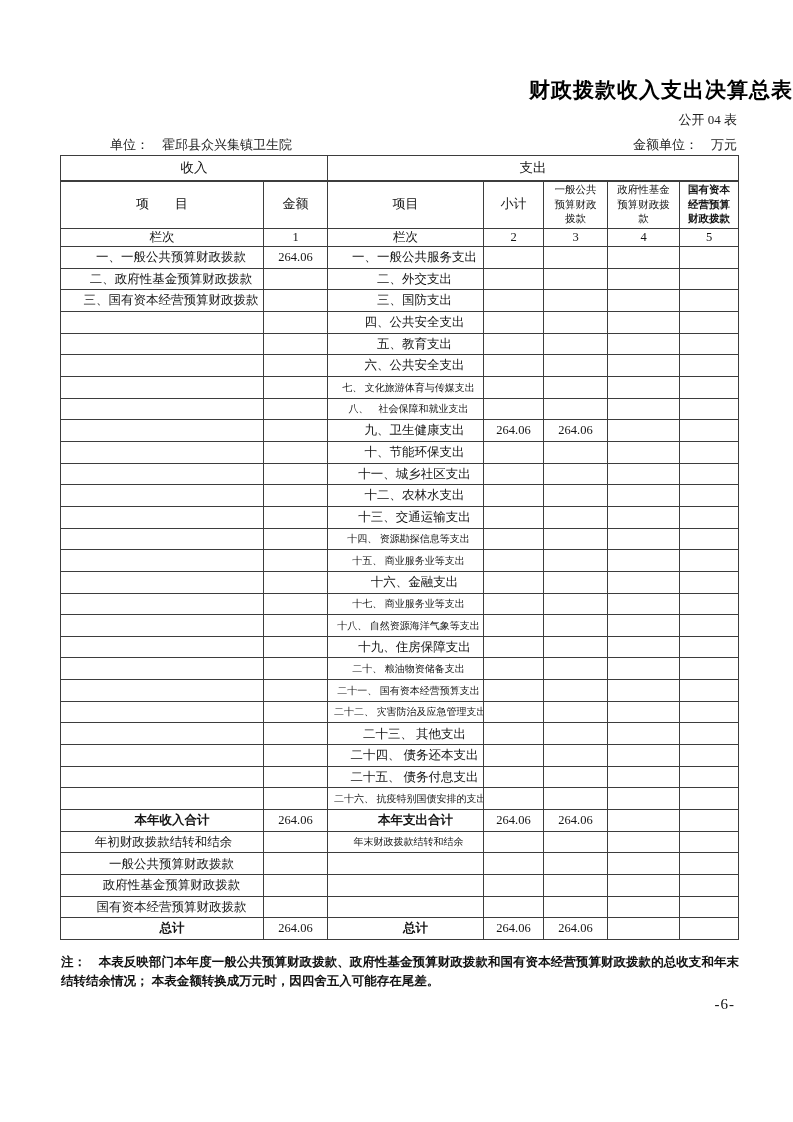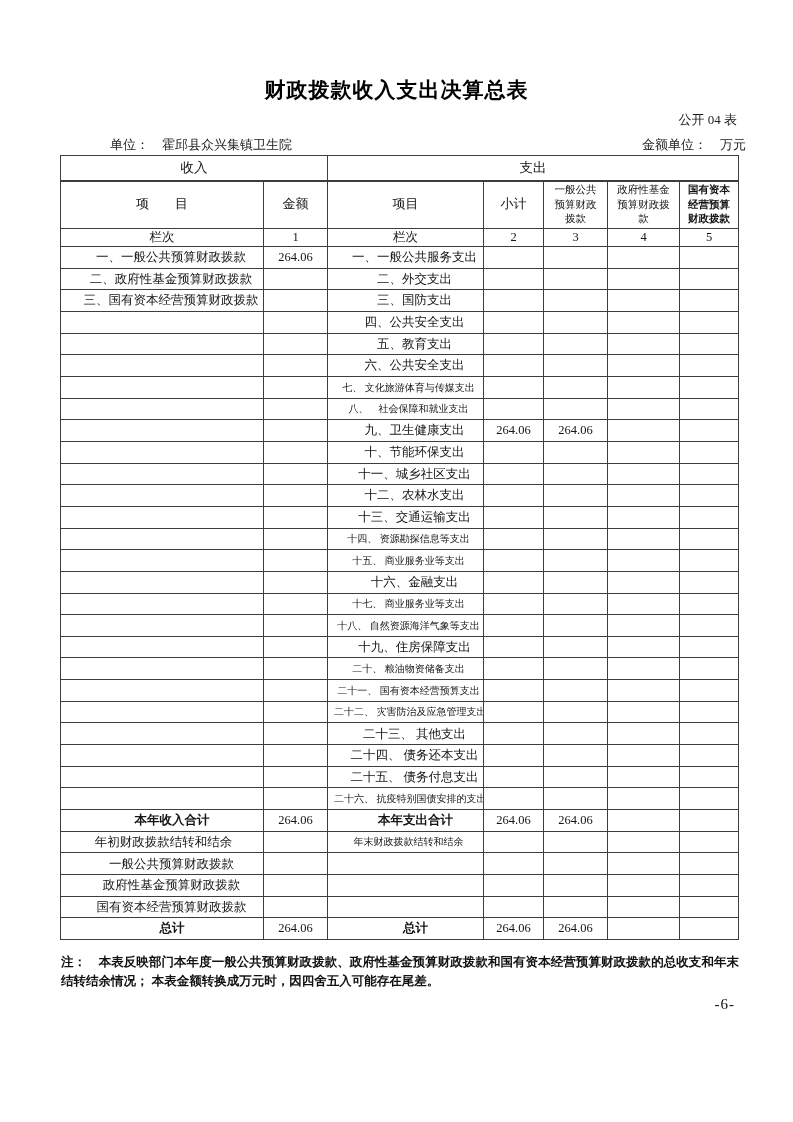--- a/index.html
+++ b/index.html
@@ -4,29 +4,29 @@
 <style>
   * { margin:0; padding:0; box-sizing:border-box; }
   html,body { background:#888; }
   .page {
     position:relative; width:793px; height:1122px; background:#ffffff;
     margin:0 auto; overflow:hidden;
     font-family:"Liberation Serif","DejaVu Serif",serif; color:#1c1c1c;
   }
   .doc-title {
     position:absolute; top:76px; left:0; width:100%;
-    text-align:center; font-family:"Liberation Sans","DejaVu Sans",sans-serif;
+    text-align:right; font-family:"Liberation Sans","DejaVu Sans",sans-serif;
     font-weight:bold; font-size:21px; letter-spacing:1px; color:#000;
   }
   .table-code {
     position:absolute; top:111px; right:56px;
     font-size:13px; color:#1c1c1c;
   }
   .meta-line {
-    position:absolute; top:136px; left:60px; right:47px; height:18px;
+    position:absolute; top:136px; left:60px; right:56px; height:18px;
     font-size:13px;
   }
   .meta-unit { position:absolute; left:50px; top:0; }
   .meta-amount-unit { position:absolute; right:0; top:0; }
   table.fin {
     position:absolute; left:60px; top:155px;
     border-collapse:collapse; table-layout:fixed; width:678px;
     font-size:12.5px; color:#141414;
   }
   table.fin td {

